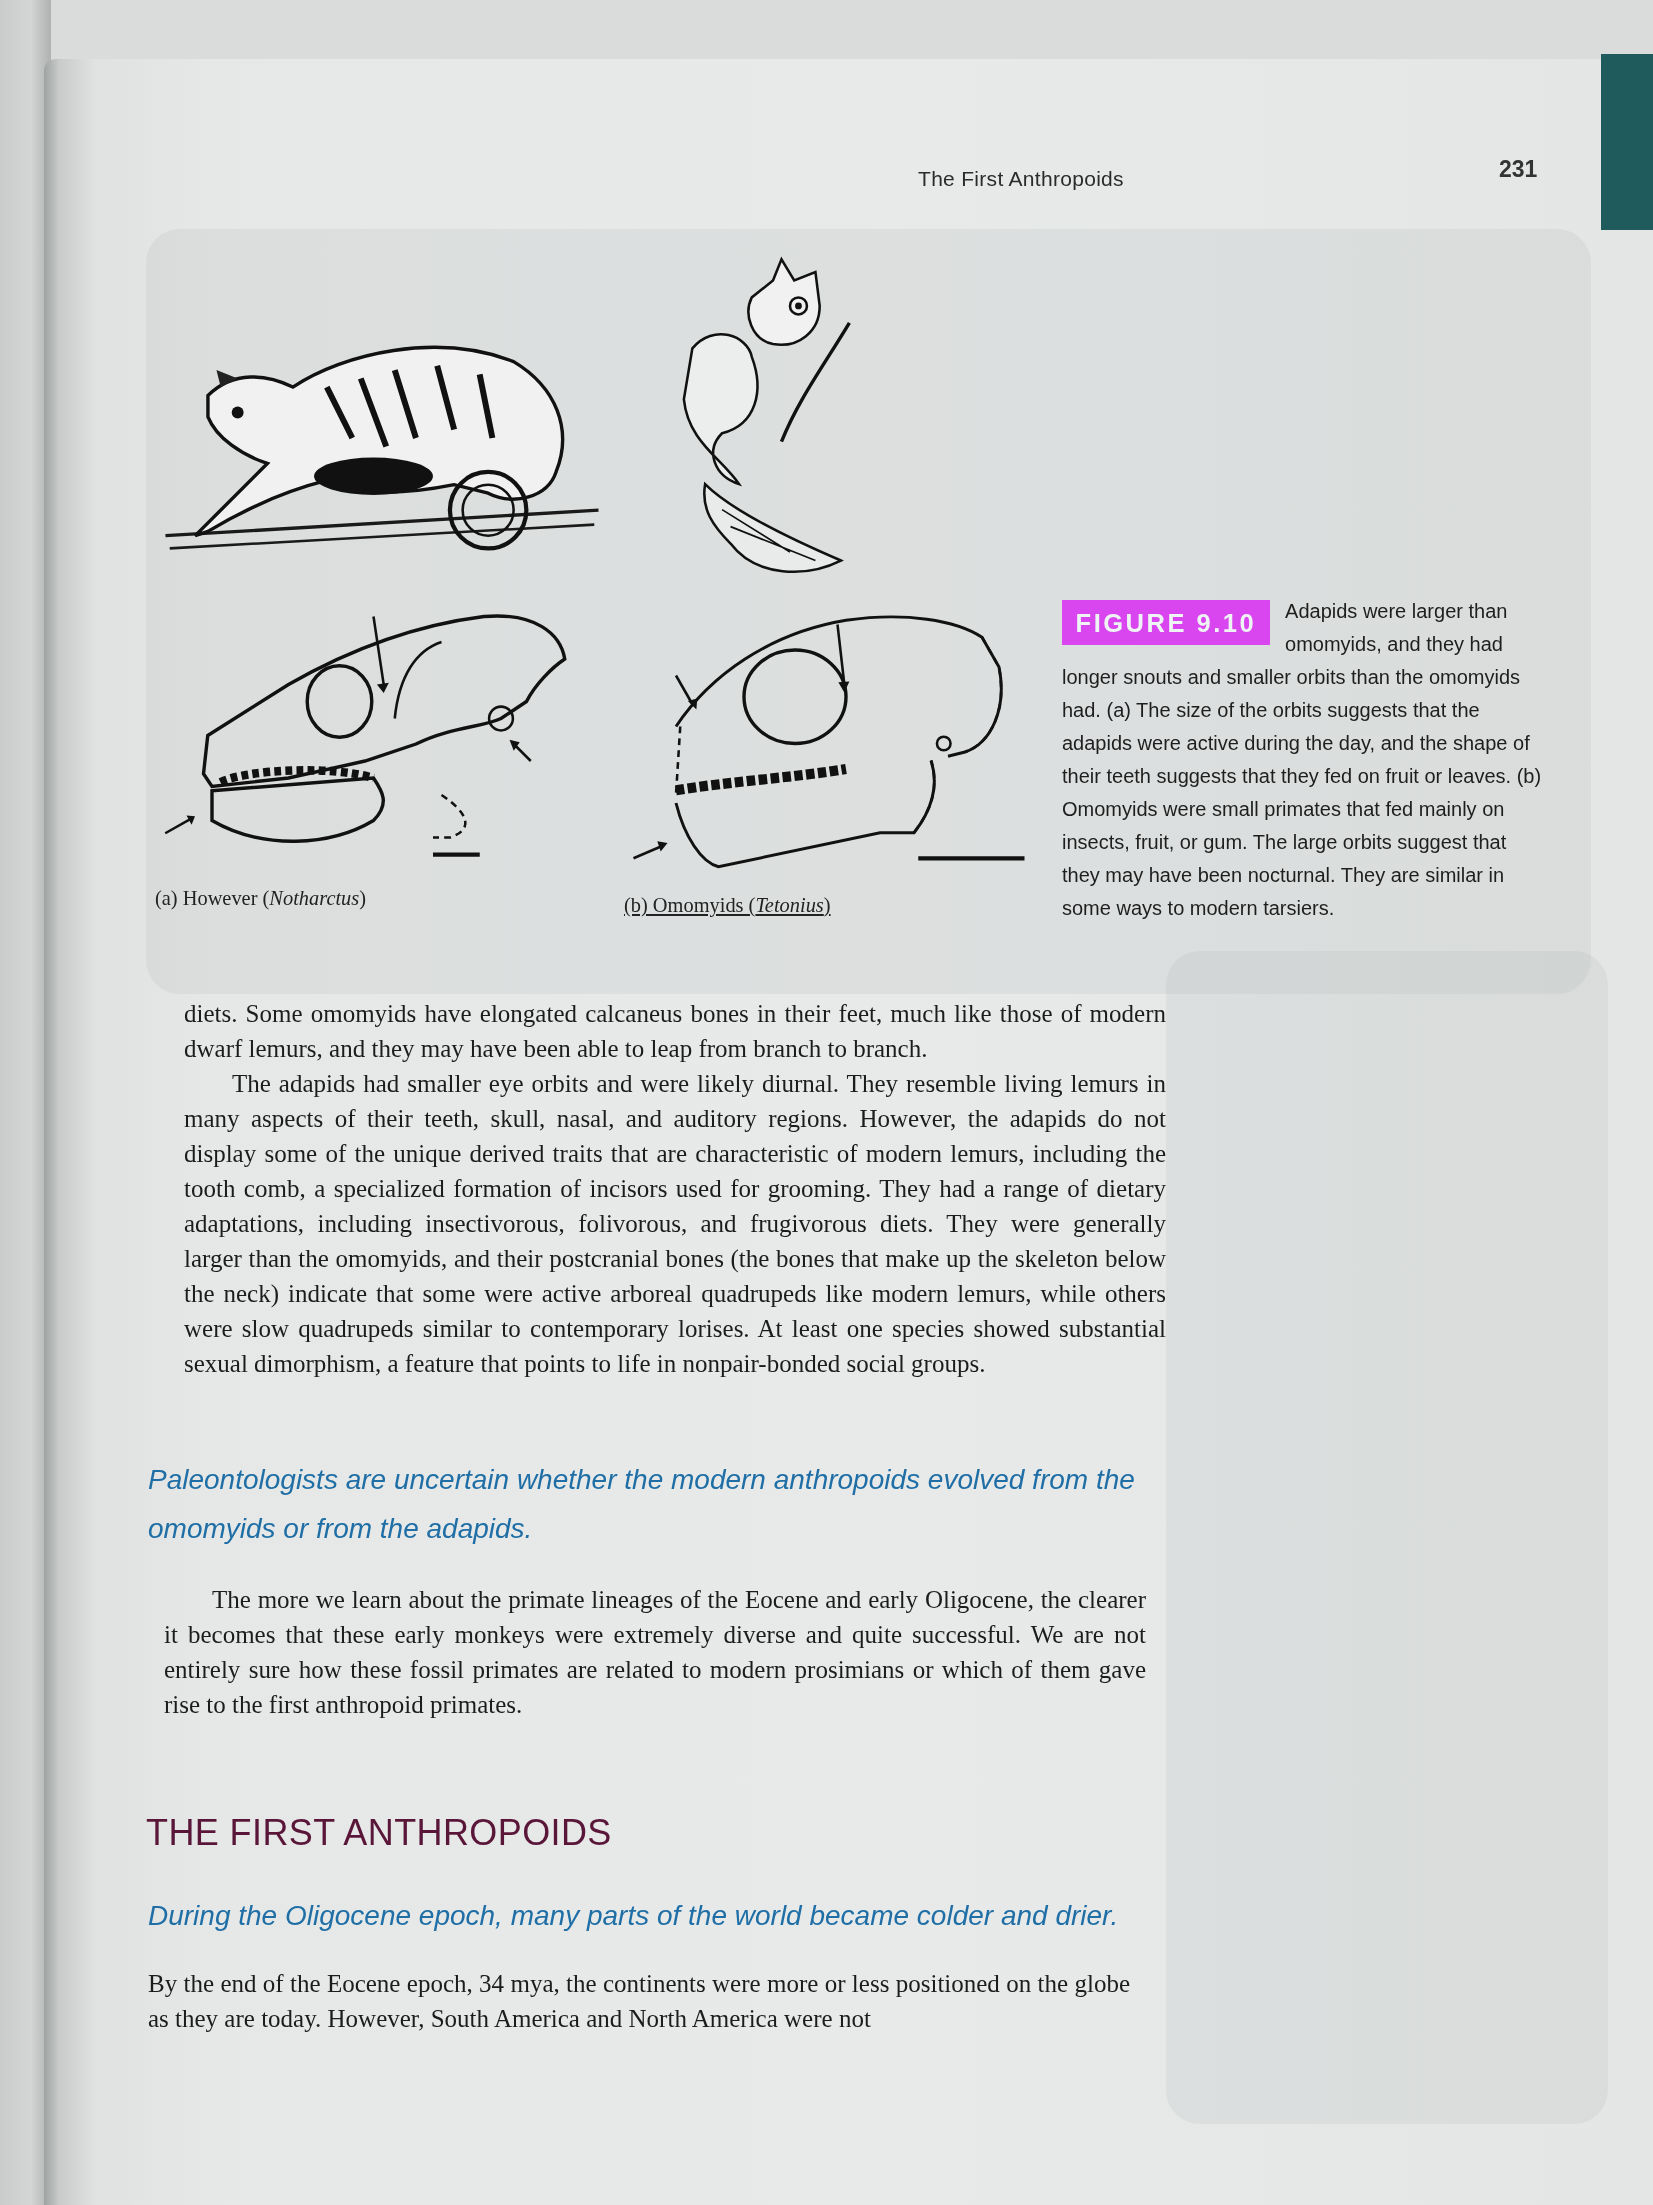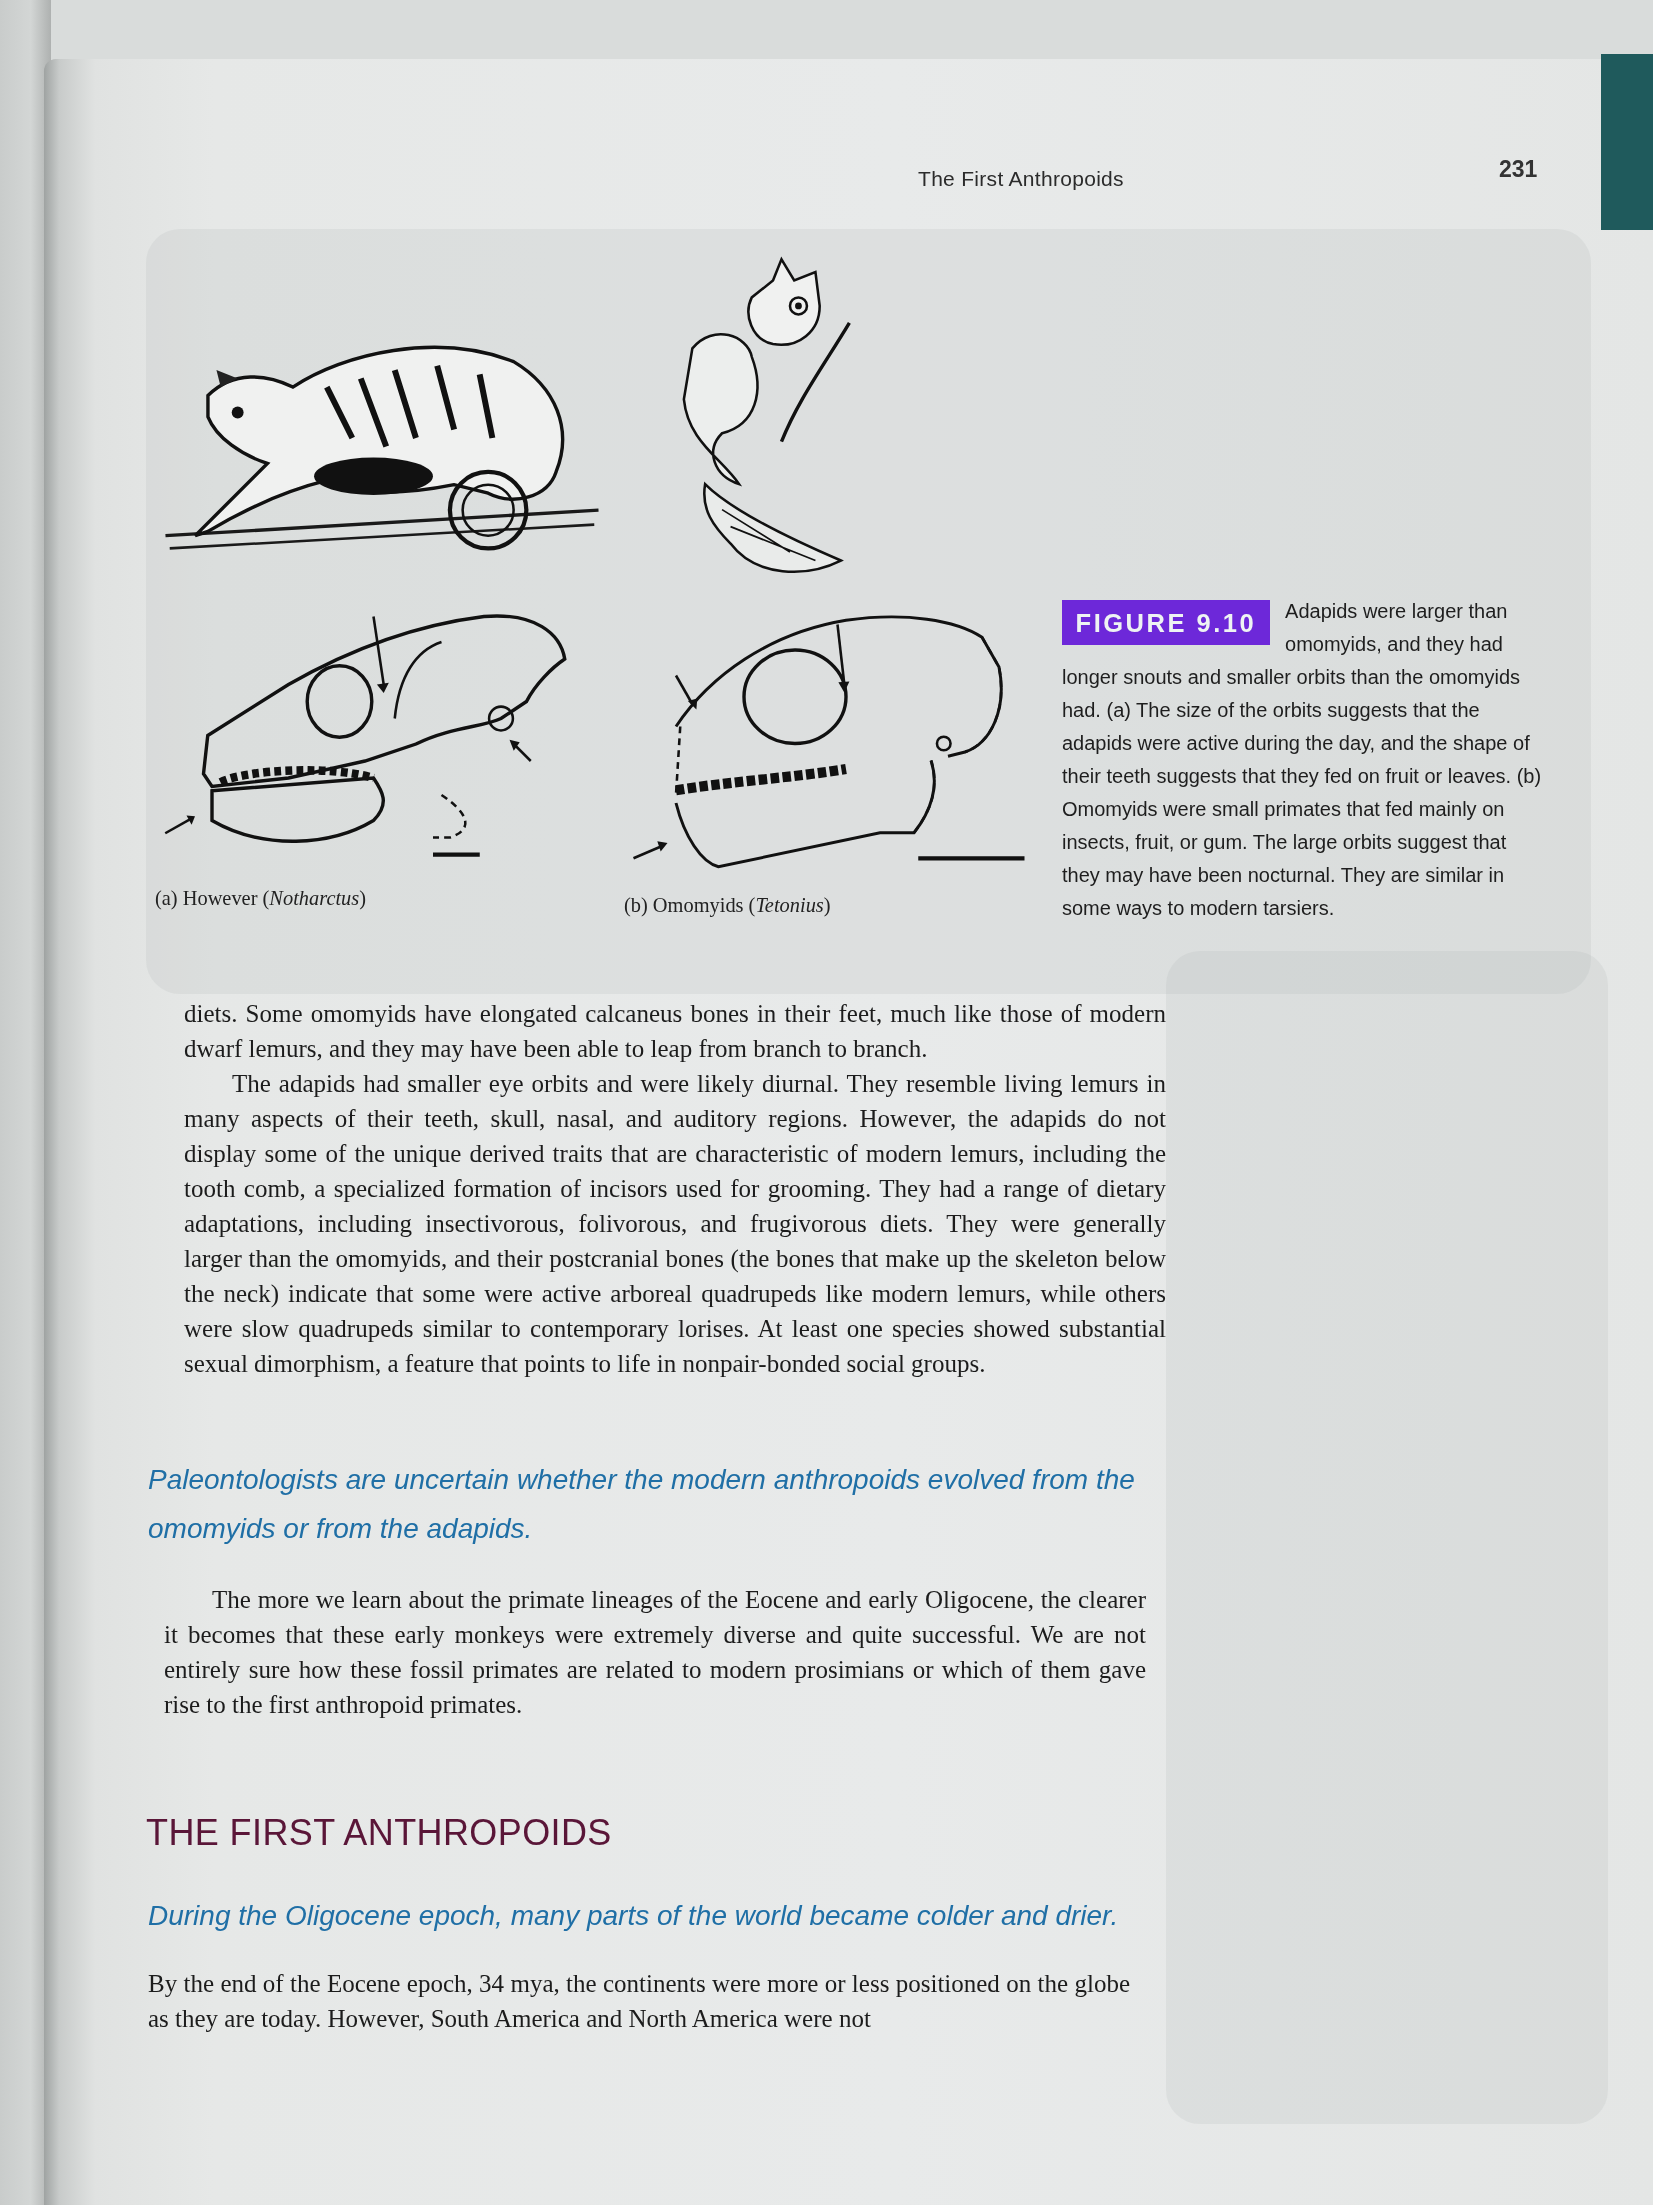--- a/index.html
+++ b/index.html
@@ -36,21 +36,21 @@
   .art svg { display:block; }
   .subcap {
     position:absolute; font-size:20.4px; color:#222;
   }
   .subcap i { font-style:italic;margin-top:24px; }
   .figcap {
     position:absolute; left:1062px; top:595px; width:484px;
     font-family:"Liberation Sans", sans-serif; font-size:20px; line-height:33px; color:#1e1e1e;
   }
   .figlabel {
-    float:left; background:#6d28d9; color:#eef3f3; font-weight:bold;
+    float:left; background:#d946ef; color:#eef3f3; font-weight:bold;
     font-size:25.5px; letter-spacing:2.5px; padding:5.1px 13.6px 3.4px 13.6px; margin:5.1px 15.3px 3.4px 0;
     line-height:36px;
   }
   .body-text {
     position:absolute; left:148px; width:982px;
     font-size:25px; line-height:35px; color:#1c1c1c; text-align:justify;
   }
   .body-text p { margin:0; }
   .indent { text-indent:48px; }
   .key { font-weight:normal; }
@@ -138,21 +138,21 @@
       <path d="M251 98 L258 110 L264 97 Z" fill="#111"></path>
     <path d="M60 90 L80 125" stroke="#111" stroke-width="3"></path>
       <path d="M74 120 L84 130 L85 117 Z" fill="#111"></path>
     <path d="M10 305 L45 290" stroke="#111" stroke-width="3"></path>
       <path d="M50 287 L38 285 L42 297 Z" fill="#111"></path>
     <path d="M345 305 L470 305" stroke="#111" stroke-width="5"></path>
   </svg>
 </div>
 
 <div class="subcap" style="left:155px;top:887px;"><span>(a) However (</span><i>Notharctus</i><span>)</span></div>
-<div class="subcap" style="left:624px;top:894px;"><span>(b) Omomyids (</span><i>Tetonius</i><span>)</span></div>
+<div class="subcap" style="left:624px;top:894px;text-decoration:underline;"><span>(b) Omomyids (</span><i>Tetonius</i><span>)</span></div>
 
 <div class="figcap">
   <span class="figlabel">FIGURE 9.10</span><span>Adapids were larger than omomyids, and they had longer snouts and smaller orbits than the omomyids had. (a) The size of the orbits suggests that the adapids were active during the day, and the shape of their teeth suggests that they fed on fruit or leaves. (b) Omomyids were small primates that fed mainly on insects, fruit, or gum. The large orbits suggest that they may have been nocturnal. They are similar in some ways to modern tarsiers.</span>
 </div>
 
 <div class="body-text" style="top:996px;margin-left:36px;">
   <p>diets. Some omomyids have elongated calcaneus bones in their feet, much like those of modern dwarf lemurs, and they may have been able to leap from branch to branch.</p>
   <p class="indent"><span>The adapids had smaller eye orbits and were likely diurnal. They resemble living lemurs in many aspects of their teeth, skull, nasal, and auditory regions. However, the adapids do not display some of the unique derived traits that are characteristic of modern lemurs, including the tooth comb, a specialized formation of incisors used for grooming. They had a range of dietary adaptations, including insectivorous, folivorous, and frugivorous diets. They were generally larger than the omomyids, and their </span><span class="key">postcranial</span><span> bones (the bones that make up the skeleton below the neck) indicate that some were active arboreal quadrupeds like modern lemurs, while others were slow quadrupeds similar to contemporary lorises. At least one species showed substantial sexual dimorphism, a feature that points to life in nonpair-bonded social groups.</span></p>
 </div>
 

